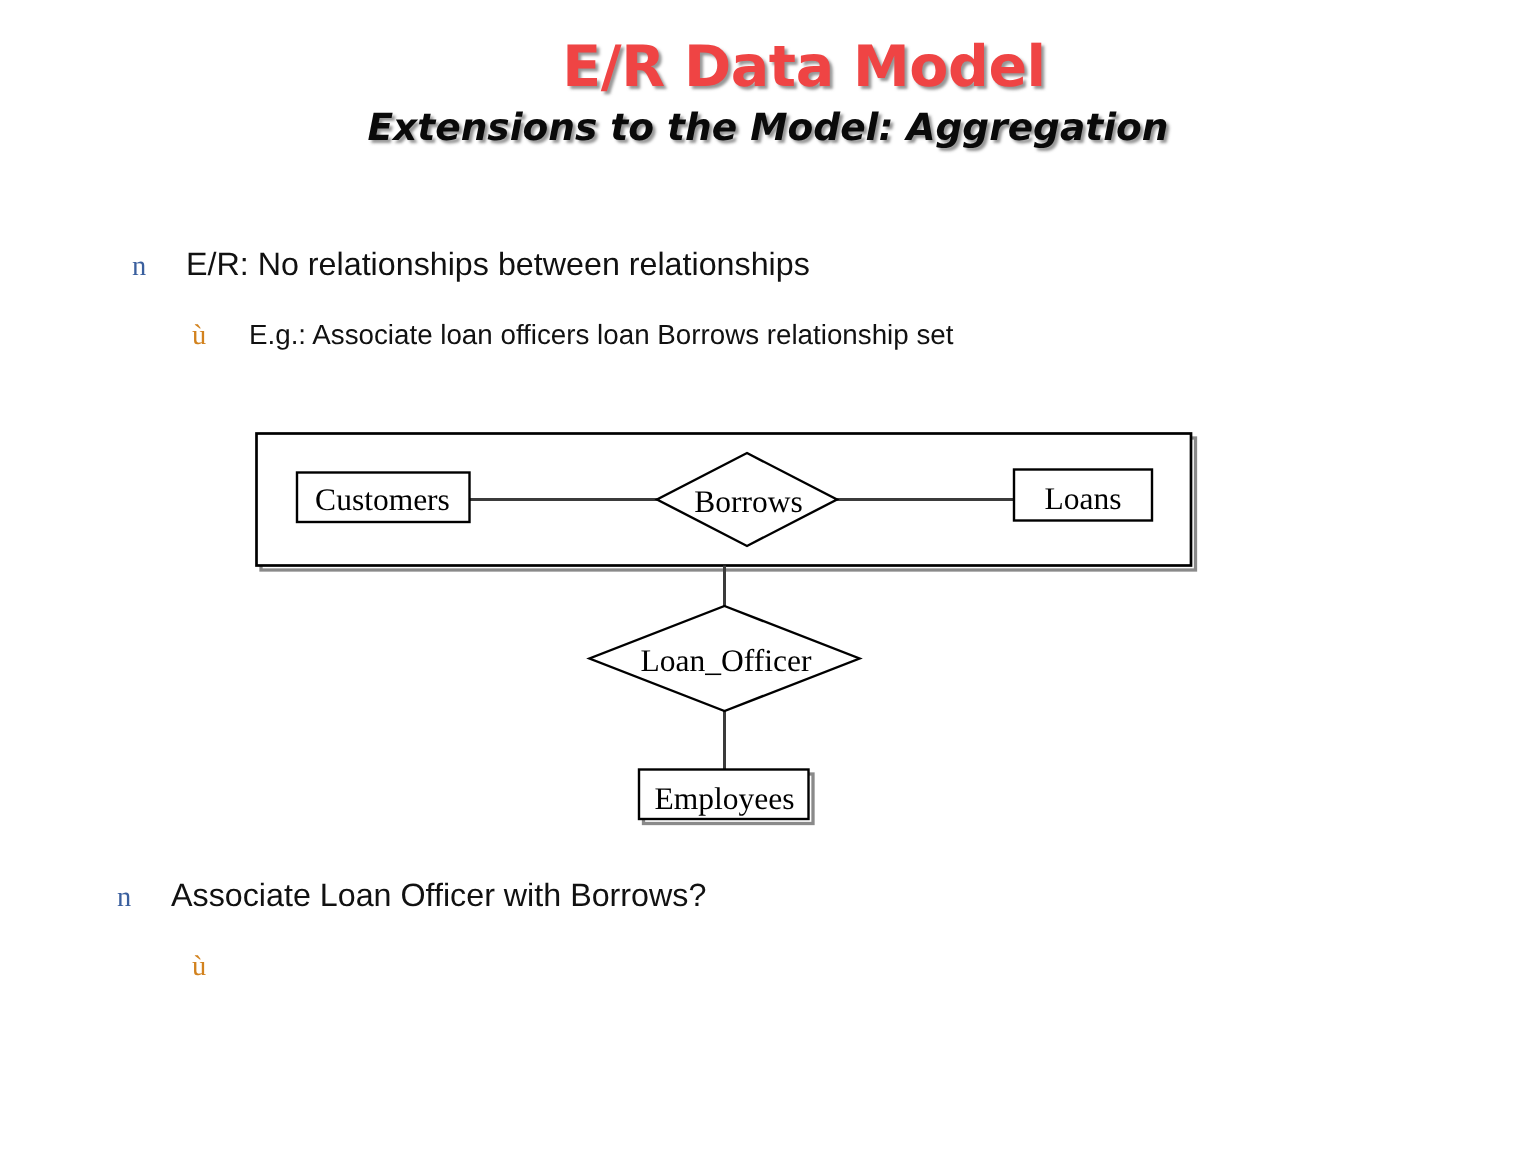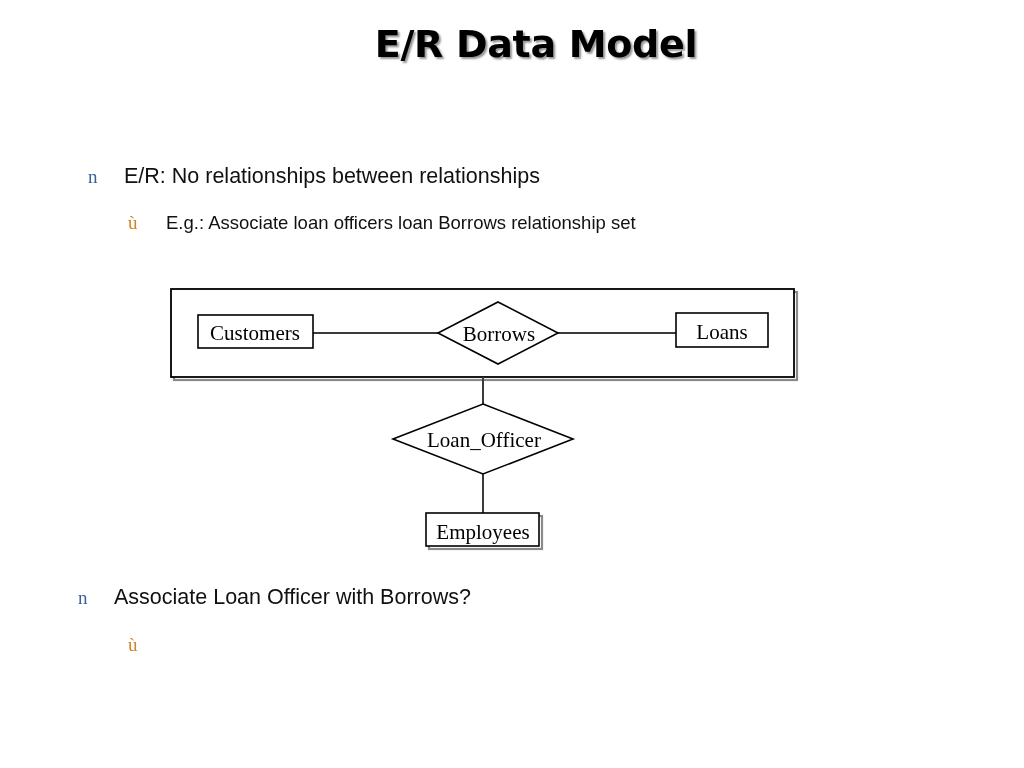--- a/index.html
+++ b/index.html
@@ -23,21 +23,21 @@
     top: 24px;
     width: 1024px;
     text-align: center;
   }
   #slide-title {
     font-family: "DejaVu Sans", sans-serif;
     font-size: 38px;
     font-weight: bold;
     letter-spacing: -0.3px;
     line-height: 1.08;
-    color: #000000;
+    color: #ef4444;
     text-shadow: 2px 2px 2px rgba(120,120,120,0.78);
     margin-left: 48px;
   }
   #slide-subtitle {
     font-family: "DejaVu Sans", sans-serif;
     font-size: 25px;
     font-weight: bold;
     font-style: italic;
     line-height: 1.15;
     margin-top: 6px;
@@ -93,20 +93,21 @@
     font-family: "Liberation Serif", serif;
     font-size: 21px;
     fill: #000000;
   }
 </style>
 </head>
 <body>
 
 <div id="title-block">
   <div id="slide-title">E/R Data Model</div>
+  <div id="slide-subtitle">Extensions to the Model:  Aggregation</div>
 </div>
 
 <div class="bullet-row level1" id="bullet-er">
   <span class="bullet-marker">n</span>
   <span class="bullet-text">E/R:  No relationships between relationships</span>
 </div>
 
 <div class="bullet-row level2" id="bullet-eg">
   <span class="bullet-marker">ù</span>
   <span class="bullet-text">E.g.:  Associate loan officers loan Borrows relationship set</span>

